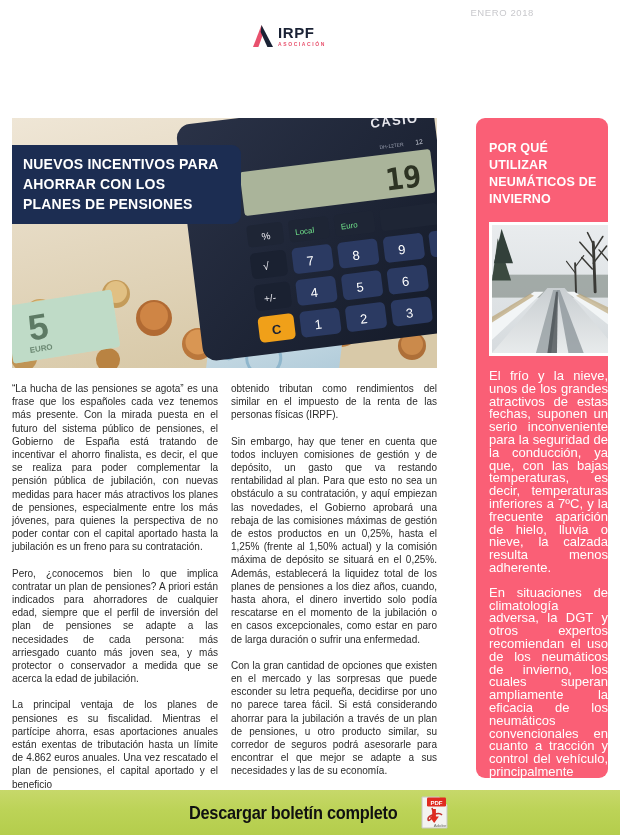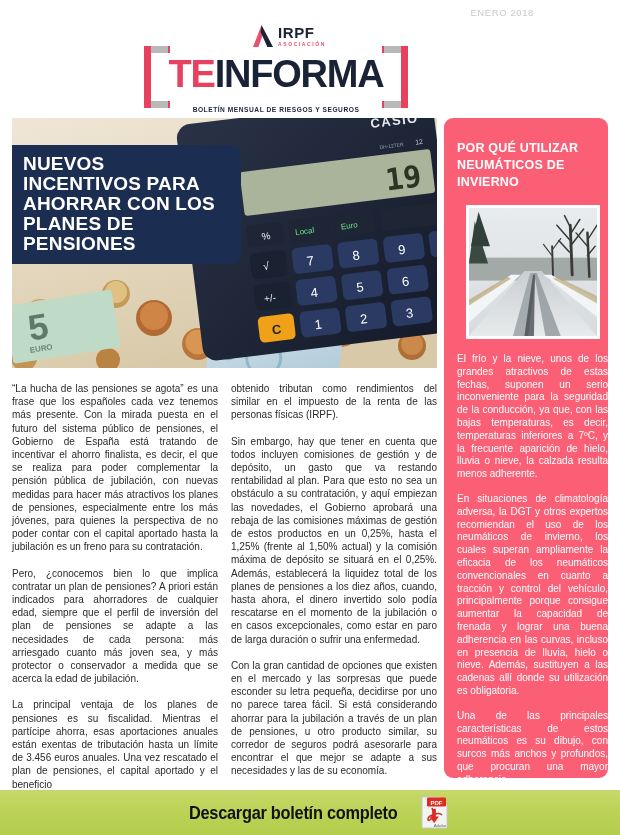--- a/index.html
+++ b/index.html
@@ -174,21 +174,21 @@
     height: 250px;
     overflow: hidden;
   }
   .hero-img { position: absolute; inset: 0; }
   .hero-headline {
     position: absolute;
     left: -6px;
     top: 27px;
     background: #1c2d52;
     color: #ffffff;
-    font-size: 19px;
+    font-size: 14px;
     font-weight: 700;
     line-height: 20px;
     letter-spacing: 0.2px;
     padding: 9px 16px 10px 17px;
     border-top-right-radius: 9px;
     border-bottom-right-radius: 9px;
     max-width: 235px;
   }
 
   .article-cols {
@@ -205,21 +205,21 @@
     text-align: justify;
     font-family: "Liberation Sans", sans-serif;
     hyphens: auto;
   }
 
   
   .sidebar {
     position: absolute;
     right: 12px;
     top: 0;
-    width: 164px;
+    width: 132px;
     background: #fa5f76;
     border-radius: 9px;
     padding: 16px 0 14px 13px;
     height: 660px;
     overflow: hidden;
   }
   .sidebar-headline {
     color: #ffffff;
     font-size: 12.5px;
     font-weight: 700;
@@ -232,21 +232,21 @@
     height: 134px;
     margin: 0 auto 14px auto;
     border: 3px solid #ffffff;
     position: relative;
     overflow: hidden;
     background: #cfd6da;
   }
   .sidebar p {
     margin: 0 0 12px 0;
     color: #ffffff;
-    font-size: 10px;
+    font-size: 13px;
     line-height: 12.8px;
     text-align: justify;
     hyphens: auto;
   }
 
   
   .footer {
     position: absolute;
     bottom: 0;
     left: 0;
@@ -281,40 +281,20 @@
     <svg class="aunna-mark" viewBox="0 0 22 24">
       <path d="M9.5 1 L1 23 L6.4 23 L11.6 8.5 Z" fill="#e8516d"></path>
       <path d="M9.5 1 L21 23 L15.4 23 L8.6 8.0 Z" fill="#1a2235"></path>
     </svg>
     <div class="aunna-text">
       <div class="aunna-name">IRPF</div>
       <div class="aunna-sub">ASOCIACIÓN</div>
     </div>
   </div>
 
-  <div class="masthead">
-    <div class="bracket left">
-      <div class="bar vert"></div>
-      <div class="bar horz t"></div>
-      <div class="bar horz b"></div>
-      <div class="gray t"></div>
-      <div class="gray b"></div>
-    </div>
-    <div class="bracket right">
-      <div class="bar vert"></div>
-      <div class="bar horz t"></div>
-      <div class="bar horz b"></div>
-      <div class="gray t"></div>
-      <div class="gray b"></div>
-    </div>
-    <div class="masthead-title">
-      <span class="te">TE</span><span class="inf">INFORMA</span>
-    </div>
-    <div class="masthead-sub">BOLETÍN MENSUAL DE RIESGOS Y SEGUROS</div>
-  </div>
 </div>
 
 <div class="content">
 
   <div class="main-col">
 
     <div class="hero">
       <svg class="hero-img" viewBox="0 0 425 250" preserveAspectRatio="xMidYMid slice">
         <defs>
           <linearGradient id="bgG" x1="0" y1="0" x2="0.4" y2="1">
@@ -423,21 +403,21 @@
         </g>
       </svg>
 
       <div class="hero-headline">NUEVOS INCENTIVOS PARA AHORRAR CON LOS PLANES DE PENSIONES</div>
     </div>
 
     <div class="article-cols">
       <div class="article-col">
         <p>“La hucha de las pensiones se agota” es una frase que los españoles cada vez tenemos más presente. Con la mirada puesta en el futuro del sistema público de pensiones, el Gobierno de España está tratando de incentivar el ahorro finalista, es decir, el que se realiza para poder complementar la pensión pública de jubilación, con nuevas medidas para hacer más atractivos los planes de pensiones, especialmente entre los más jóvenes, para quienes la perspectiva de no poder contar con el capital aportado hasta la jubilación es un freno para su contratación.</p>
         <p>Pero, ¿conocemos bien lo que implica contratar un plan de pensiones? A priori están indicados para ahorradores de cualquier edad, siempre que el perfil de inversión del plan de pensiones se adapte a las necesidades de cada persona: más arriesgado cuanto más joven sea, y más protector o conservador a medida que se acerca la edad de jubilación.</p>
-        <p>La principal ventaja de los planes de pensiones es su fiscalidad. Mientras el partícipe ahorra, esas aportaciones anuales están exentas de tributación hasta un límite de 3.456 euros anuales. Una vez rescatado el plan de pensiones, el capital aportado y el beneficio</p>
+        <p>La principal ventaja de los planes de pensiones es su fiscalidad. Mientras el partícipe ahorra, esas aportaciones anuales están exentas de tributación hasta un límite de 4.862 euros anuales. Una vez rescatado el plan de pensiones, el capital aportado y el beneficio</p>
       </div>
       <div class="article-col">
         <p>obtenido tributan como rendimientos del similar en el impuesto de la renta de las personas físicas (IRPF).</p>
         <p>Sin embargo, hay que tener en cuenta que todos incluyen comisiones de gestión y de depósito, un gasto que va restando rentabilidad al plan. Para que esto no sea un obstáculo a su contratación, y aquí empiezan las novedades, el Gobierno aprobará una rebaja de las comisiones máximas de gestión de estos productos en un 0,25%, hasta el 1,25% (frente al 1,50% actual) y la comisión máxima de depósito se situará en el 0,25%. Además, establecerá la liquidez total de los planes de pensiones a los diez años, cuando, hasta ahora, el dinero invertido solo podía rescatarse en el momento de la jubilación o en casos excepcionales, como estar en paro de larga duración o sufrir una enfermedad.</p>
         <p>Con la gran cantidad de opciones que existen en el mercado y las sorpresas que puede esconder su letra pequeña, decidirse por uno no parece tarea fácil. Si está considerando ahorrar para la jubilación a través de un plan de pensiones, u otro producto similar, su corredor de seguros podrá asesorarle para encontrar el que mejor se adapte a sus necesidades y las de su economía.</p>
       </div>
     </div>
   </div>
 
   <aside class="sidebar">

